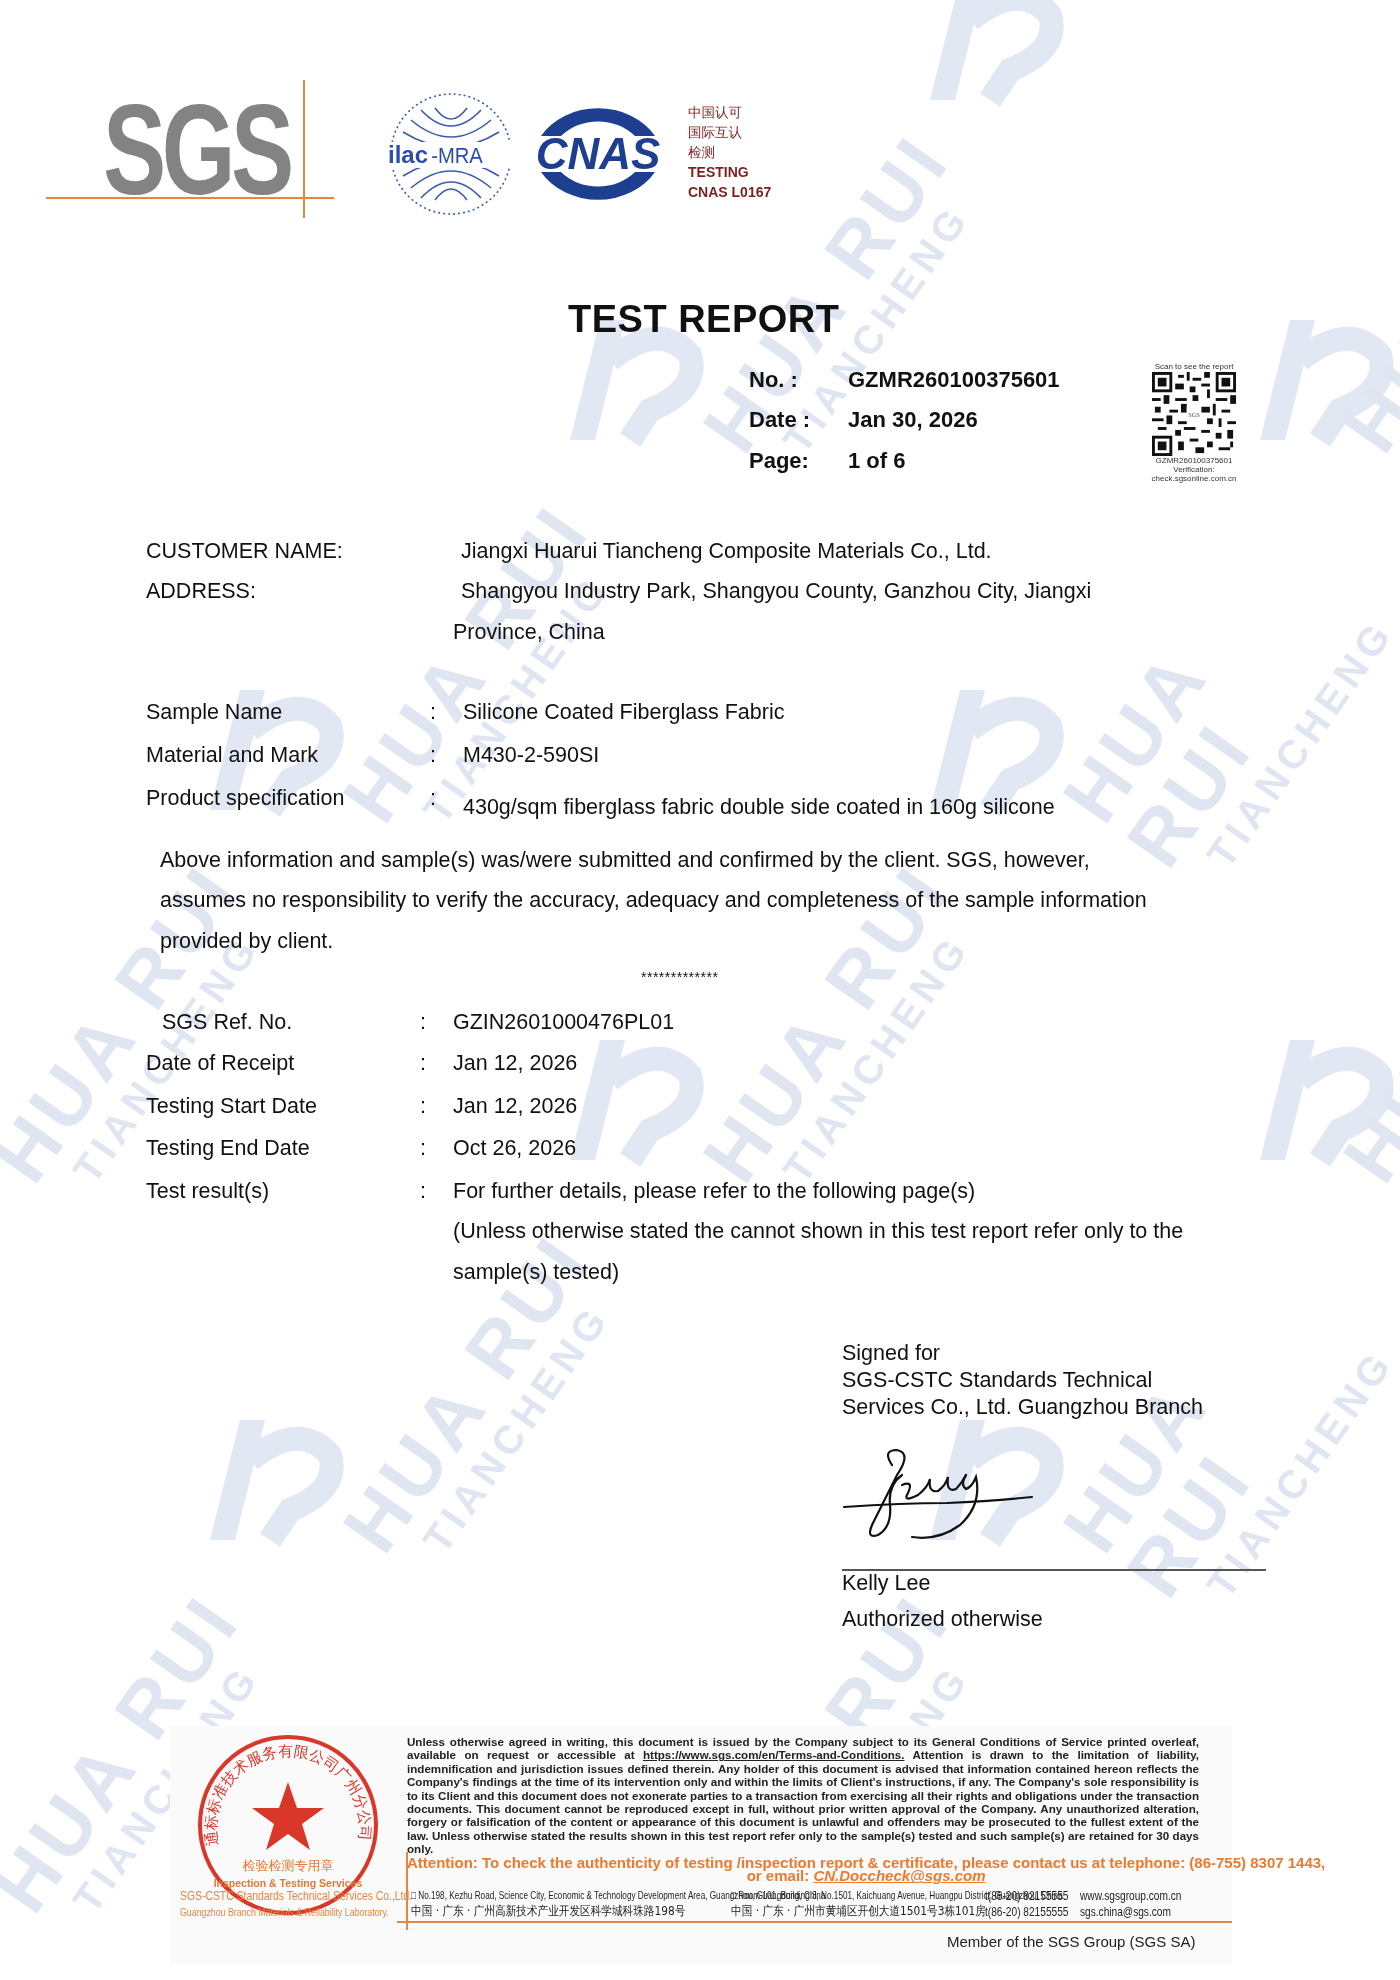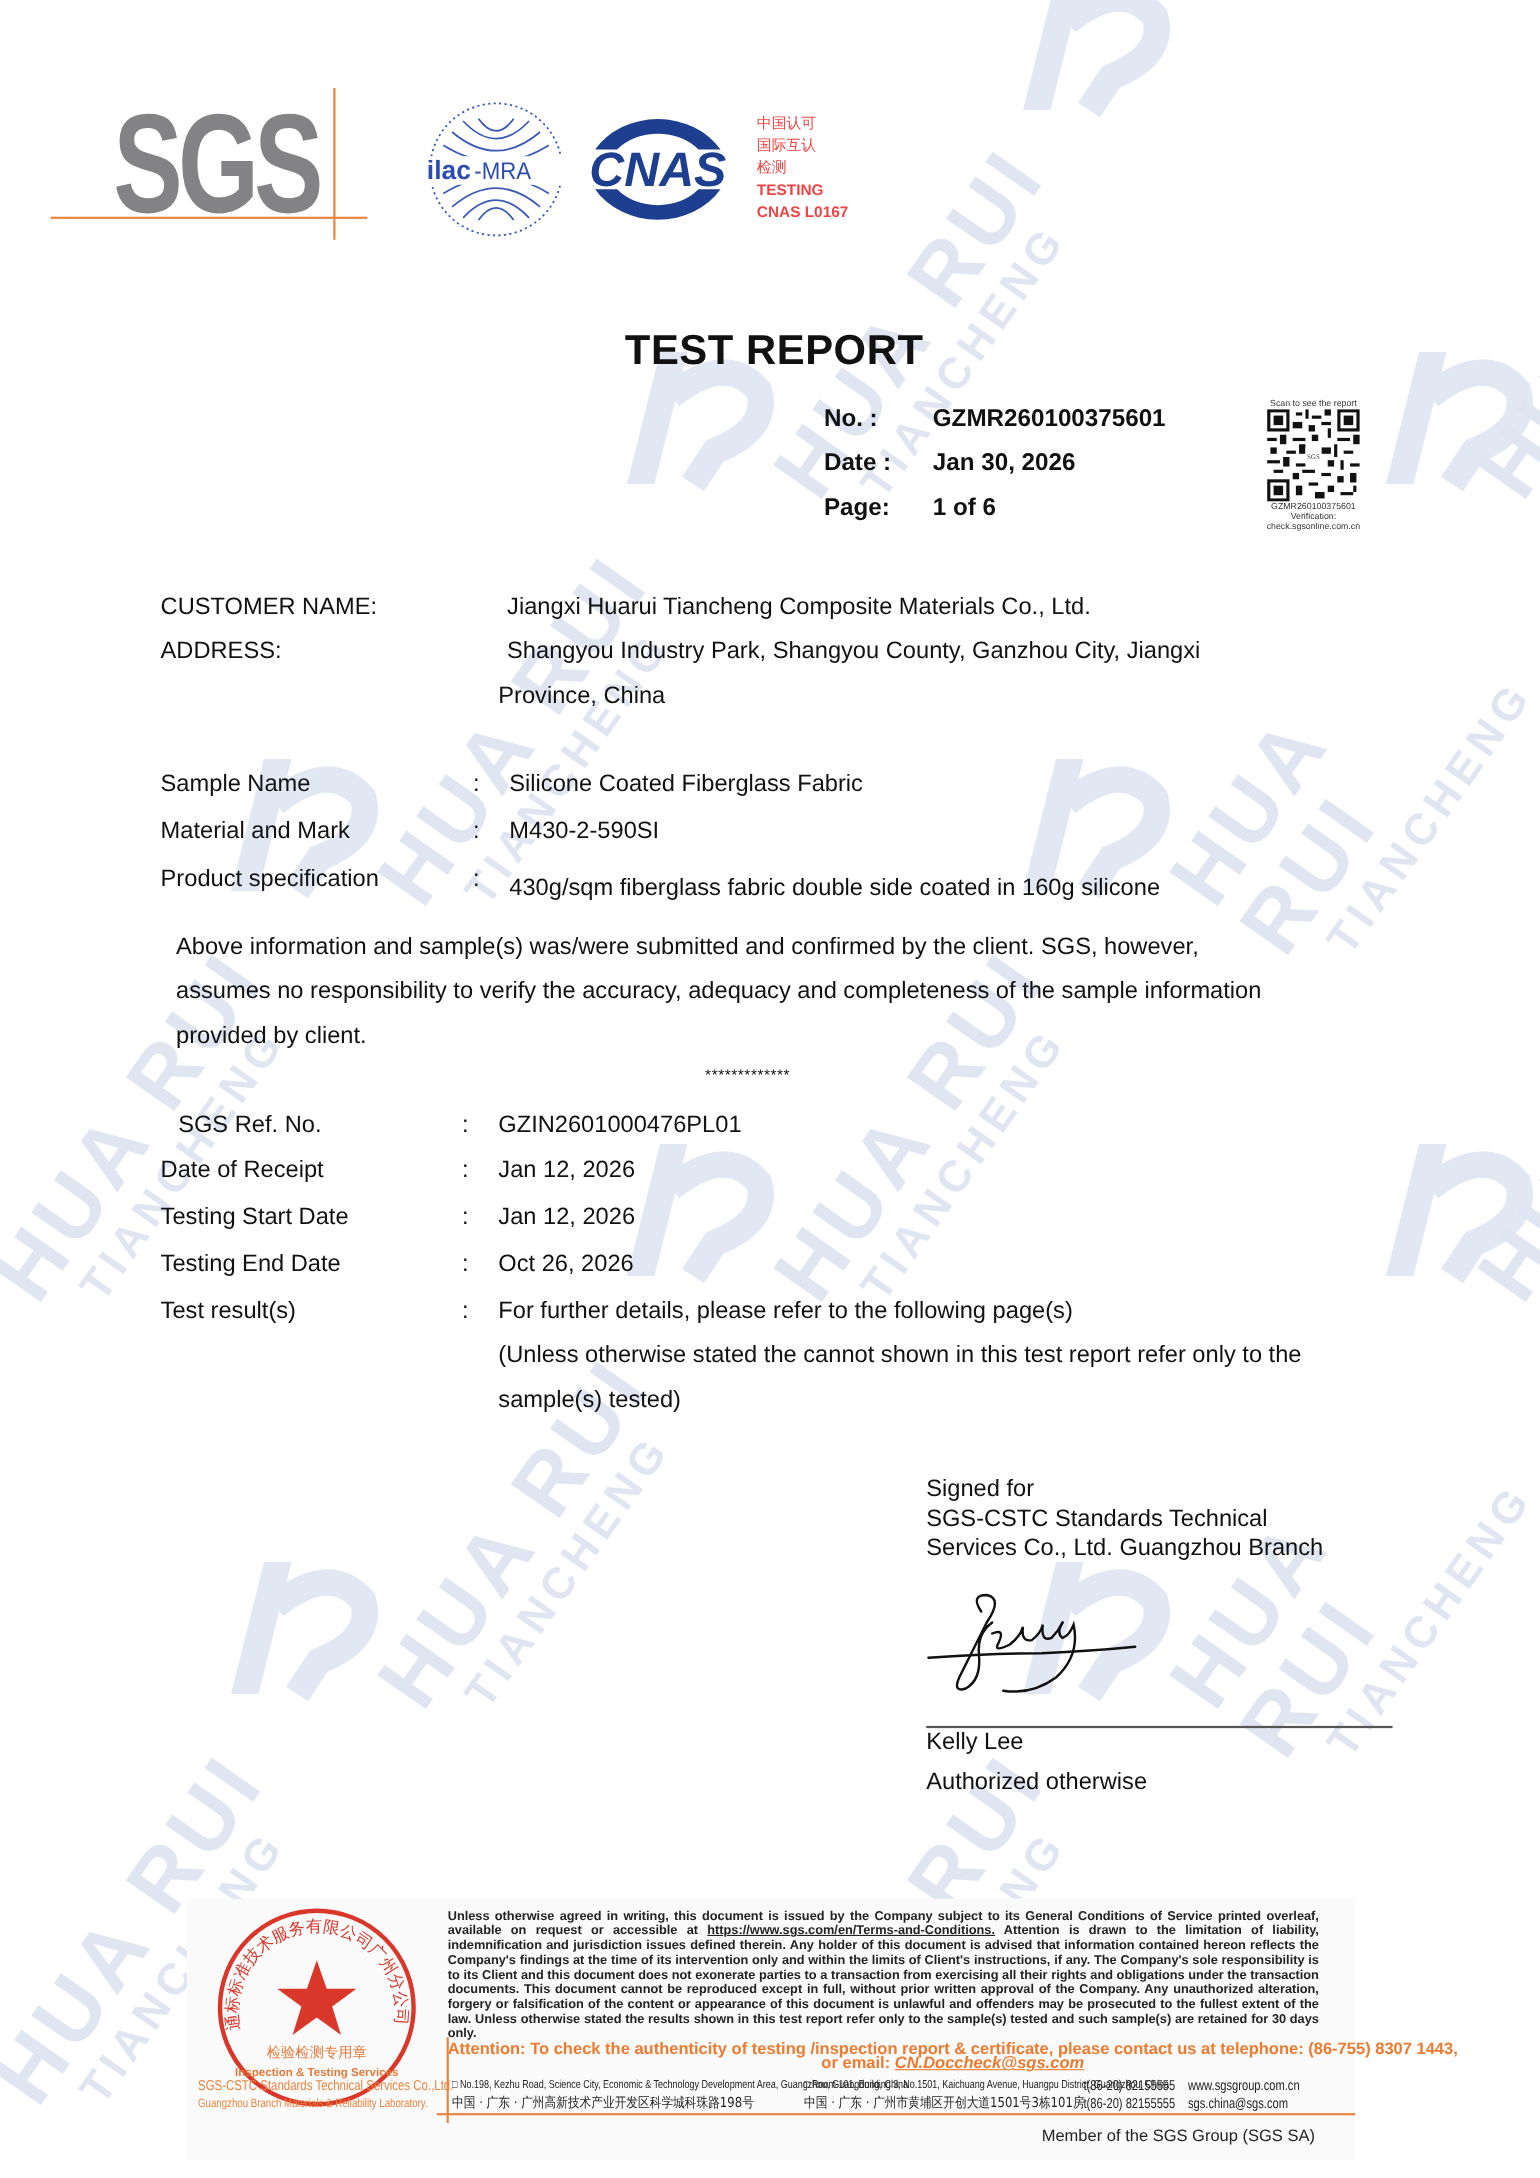--- a/index.html
+++ b/index.html
@@ -11,21 +11,21 @@
   .wm .l1 { font-size:78px; letter-spacing:6px; display:block; }
   .wm .l2 { font-size:40px; letter-spacing:6px; display:block; margin-left:36px; margin-top:2px; }
   .wm-logo { position:absolute; pointer-events:none; }
 
   
   .sgs-text { position:absolute; left:103px; top:86px; font-family:"Liberation Sans", sans-serif; font-weight:bold; font-size:128px; color:#838385; letter-spacing:-6px; transform:scaleX(0.74); transform-origin:left top; line-height:1; }
   .sgs-hline { position:absolute; left:46px; top:197px; width:288px; height:2px; background:#e8853f; }
   .sgs-vline { position:absolute; left:303px; top:80px; width:2px; height:138px; background:#e8853f; }
 
   .cnas-block { position:absolute; left:385px; top:88px; width:400px; height:132px; }
-  .cnas-text { position:absolute; left:303px; top:14px; font-size:14px; line-height:20px; font-weight:bold; color:#ef4444; }
+  .cnas-text { position:absolute; left:303px; top:14px; font-size:14px; line-height:20px; font-weight:bold; color:#7f1d1d; }
   .cnas-text .cn { font-family:"DejaVu Serif", serif; font-weight:normal; font-size:13.5px; }
 
   .title { position:absolute; left:568px; top:298px; font-size:38px; font-weight:bold; letter-spacing:0.5px; }
 
   .meta-label { position:absolute; left:749px; font-size:22px; font-weight:bold; }
   .meta-val { position:absolute; left:848px; font-size:22px; font-weight:bold; }
 
   .qr { position:absolute; left:1148px; top:362px; width:92px; }
   .qr .cap { font-size:8px; color:#333; text-align:center; white-space:nowrap; }
 

